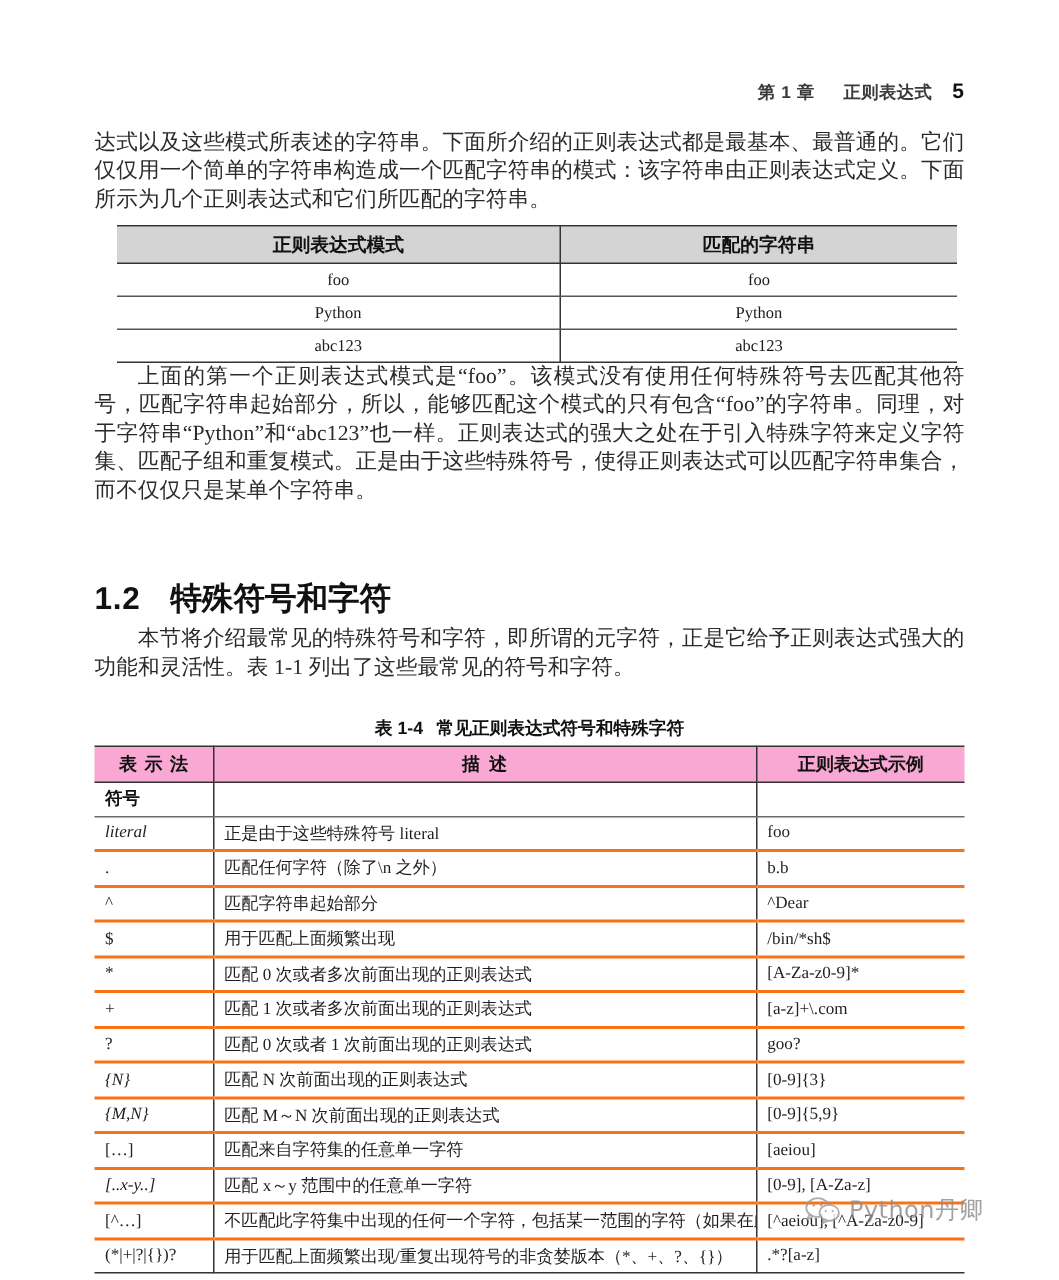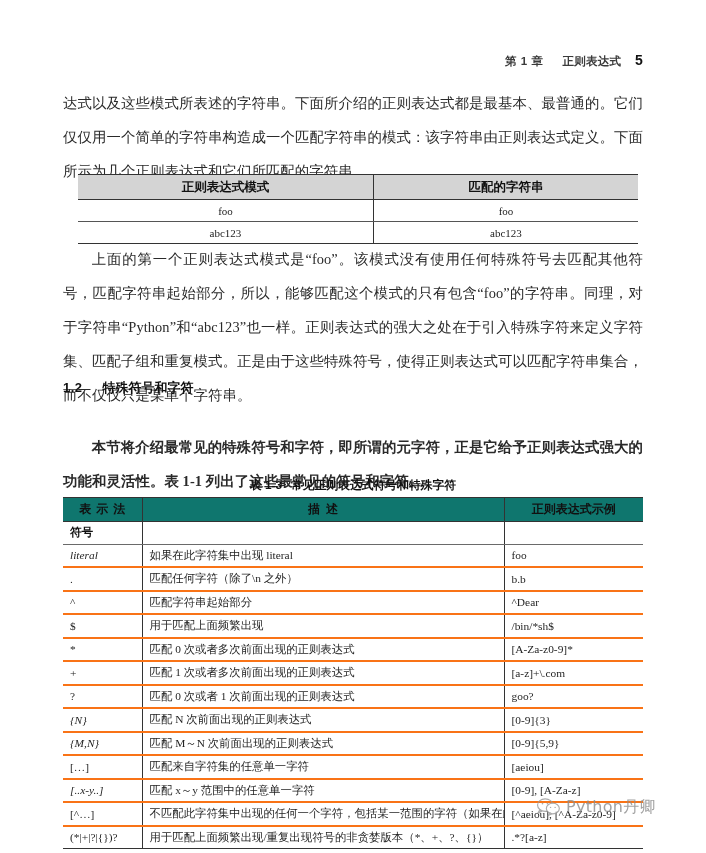--- a/index.html
+++ b/index.html
@@ -44,49 +44,49 @@
     color: #111;
     margin-left: 10px;
   }
 
   
   .para {
     position: absolute;
     left: 63px;
     width: 580px;
     font-size: 14.4px;
-    line-height: 34px;
+    line-height: 19px;
     text-align: justify;
     color: #2a2a2a;
     letter-spacing: 0.1px;
   }
   .para.indent { text-indent: 2em; }
 
   #p1 { top: 86px; }
   #p2 { top: 242px; }
-  #p3 { top: 430px; font-weight: bold; }
+  #p3 { top: 417px; }
 
   
   .section-head {
     position: absolute;
     left: 63px;
     top: 368px;
     font-family: "Liberation Sans", "DejaVu Sans", sans-serif;
-    font-size: 13px;
+    font-size: 21px;
     font-weight: bold;
     color: #111;
     white-space: nowrap;
   }
   .section-head .sec-num { margin-right: 20px; letter-spacing: 0.5px; }
 
   
   .tbl1 {
     position: absolute;
     left: 78px;
-    top: 174px;
+    top: 150px;
     width: 560px;
     border-collapse: collapse;
     font-size: 11px;
   }
   .tbl1 th, .tbl1 td {
     text-align: center;
     padding: 2px 4px;
   }
   .tbl1 thead th {
     background: #d4d4d4;
@@ -131,21 +131,21 @@
     top: 497px;
     width: 580px;
     border-collapse: collapse;
     table-layout: fixed;
   }
   .tbl2 col.col-note { width: 79px; }
   .tbl2 col.col-desc  { width: 362px; }
   .tbl2 col.col-ex    { width: 139px; }
 
   .tbl2 thead th {
-    background: #0f766e;
+    background: #f9a8d4;
     font-family: "Liberation Sans", "DejaVu Sans", sans-serif;
     font-size: 12px;
     font-weight: bold;
     color: #111;
     height: 21px;
     text-align: center;
     border-top: 1.6px solid #333;
     border-bottom: 1.3px solid #333;
     padding: 1px 6px;
     white-space: nowrap;
@@ -223,36 +223,40 @@
         <th class="c1">正则表达式模式</th>
         <th class="c2">匹配的字符串</th>
       </tr>
     </thead>
     <tbody>
       <tr>
         <td class="c1">foo</td>
         <td class="c2">foo</td>
       </tr>
       <tr>
+        <td class="c1">Python</td>
+        <td class="c2">Python</td>
+      </tr>
+      <tr>
         <td class="c1">abc123</td>
         <td class="c2">abc123</td>
       </tr>
     </tbody>
   </table>
 
   <div class="para indent" id="p2">上面的第一个正则表达式模式是“foo”。该模式没有使用任何特殊符号去匹配其他符号，匹配字符串起始部分，所以，能够匹配这个模式的只有包含“foo”的字符串。同理，对于字符串“Python”和“abc123”也一样。正则表达式的强大之处在于引入特殊字符来定义字符集、匹配子组和重复模式。正是由于这些特殊符号，使得正则表达式可以匹配字符串集合，而不仅仅只是某单个字符串。</div>
 
   <h2 class="section-head">
     <span class="sec-num">1.2</span><span class="sec-title">特殊符号和字符</span>
   </h2>
 
   <div class="para indent" id="p3">本节将介绍最常见的特殊符号和字符，即所谓的元字符，正是它给予正则表达式强大的功能和灵活性。表 1-1 列出了这些最常见的符号和字符。</div>
 
   <div class="tbl2-caption">
-    <span>表 1-3</span><span class="cap-sep"></span><span>常见正则表达式符号和特殊字符</span>
+    <span>表 1-4</span><span class="cap-sep"></span><span>常见正则表达式符号和特殊字符</span>
   </div>
 
   <table class="tbl2">
     <colgroup>
       <col class="col-note">
       <col class="col-desc">
       <col class="col-ex">
     </colgroup>
     <thead>
       <tr>
@@ -262,21 +266,21 @@
       </tr>
     </thead>
     <tbody>
       <tr class="group-row">
         <td class="c-note">符号</td>
         <td class="c-desc"></td>
         <td class="c-ex"></td>
       </tr>
       <tr>
         <td class="c-note">literal</td>
-        <td class="c-desc">如果在此字符集中出现 literal</td>
+        <td class="c-desc">正是由于这些特殊符号 literal</td>
         <td class="c-ex">foo</td>
       </tr>
       <tr>
         <td class="c-note upright">.</td>
         <td class="c-desc">匹配任何字符（除了\n 之外）</td>
         <td class="c-ex">b.b</td>
       </tr>
       <tr>
         <td class="c-note upright">^</td>
         <td class="c-desc">匹配字符串起始部分</td>

